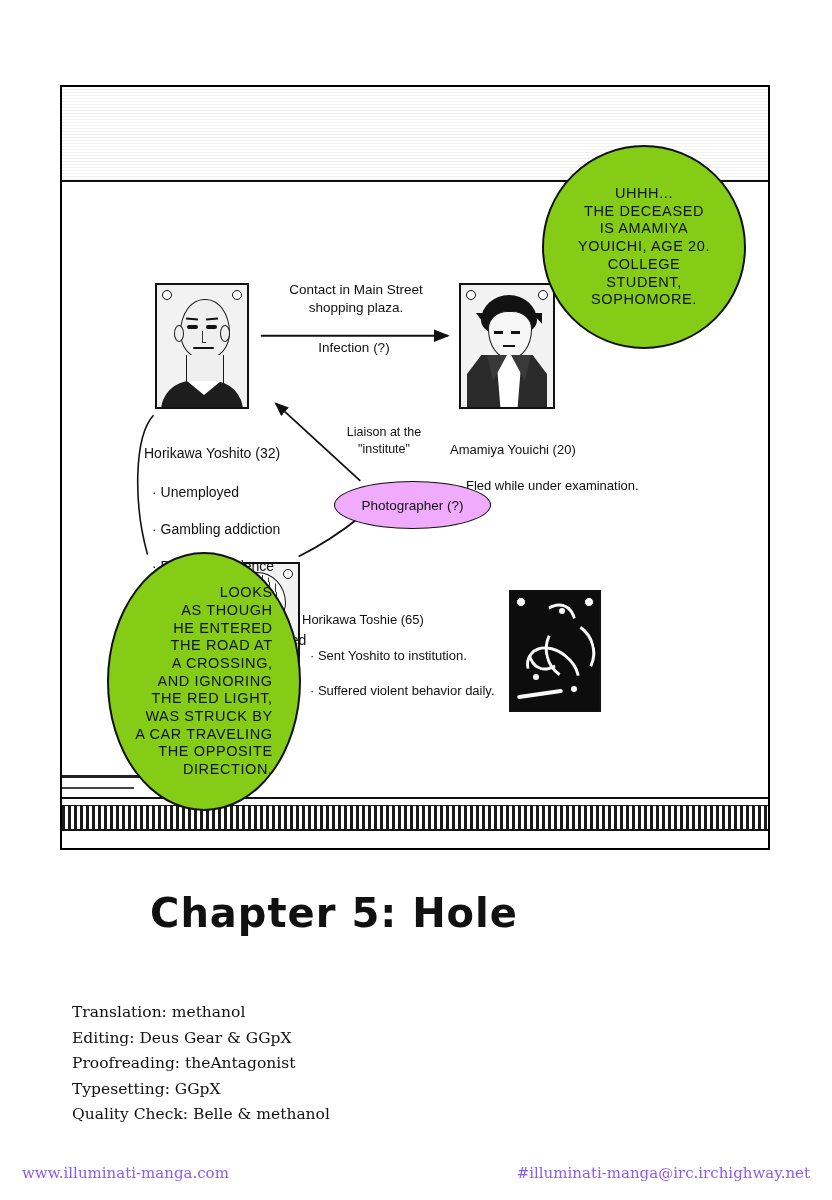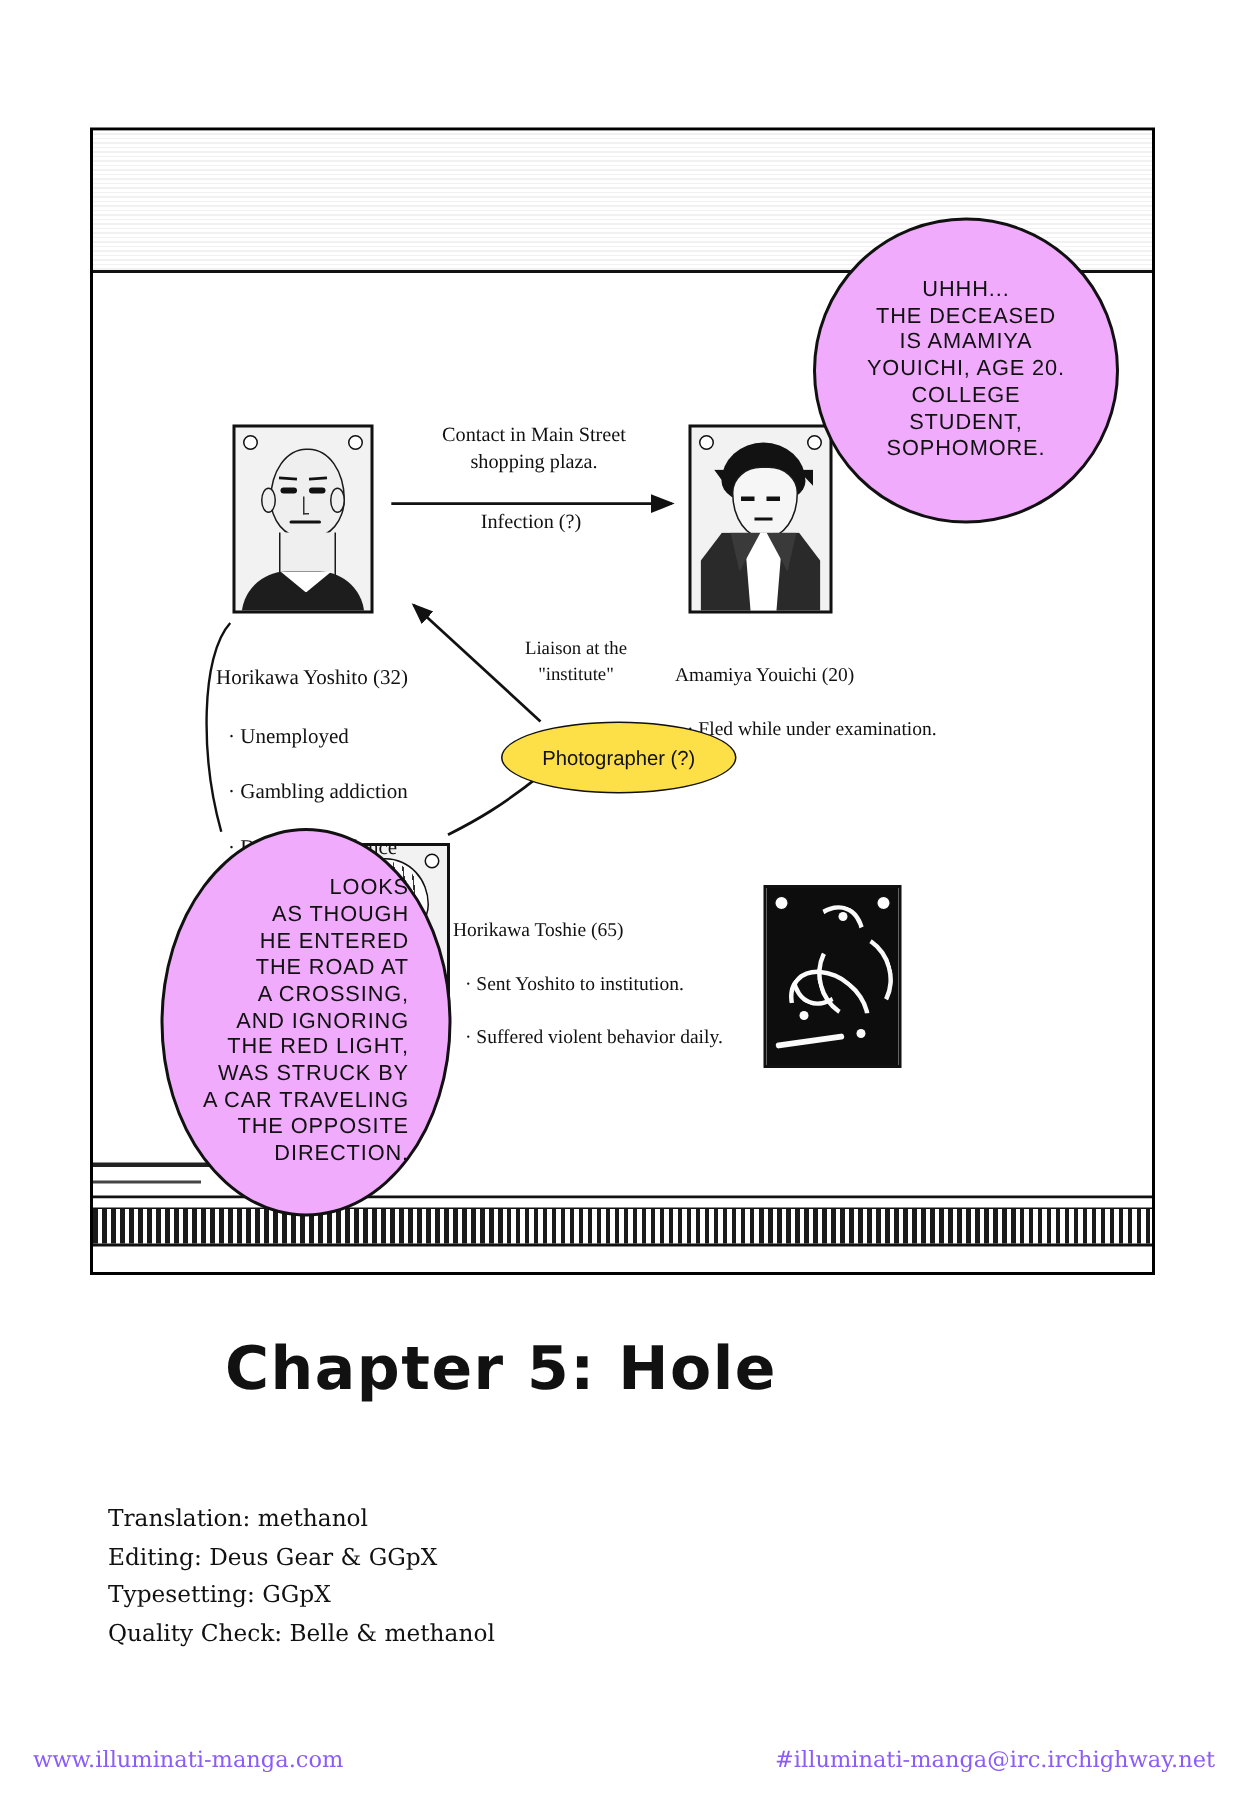--- a/index.html
+++ b/index.html
@@ -237,21 +237,21 @@
   .f-worm3 { left: 12px; top: 58px; width: 54px; height: 38px; border-color:#fafafa transparent transparent #fafafa; transform: rotate(40deg); }
   .f-dot { position:absolute; width:6px; height:6px; background:#fafafa; border-radius:50%; }
   .f-dot.d1{ left:22px; top:82px;}
   .f-dot.d2{ left:60px; top:94px;}
   .f-dot.d3{ left:48px; top:16px;}
   .f-streak{ position:absolute; left:6px; top:100px; width:46px; height:4px; background:#fafafa; border-radius:2px; transform:rotate(-8deg);}
 
   
   .txt {
     position: absolute;
-    font-family: Liberation Serif, serif;
+    font-family: Liberation Sans, sans-serif;
     color: #111;
     line-height: 1.32;
     white-space: pre-line;
   }
   #label-contact   { left: 204px; top: 194px; width: 180px; font-size: 13.5px; text-align: center; }
   #label-infection { left: 212px; top: 252px; width: 160px; font-size: 13.5px; text-align: center; }
   #label-liaison   { left: 262px; top: 337px; width: 120px; font-size: 12.5px; text-align: center; }
 
   #block-yoshito  { left: 82px;  top: 339px; width: 210px; font-size: 14px; }
   #block-amamiya  { left: 388px; top: 337px; width: 230px; font-size: 13px; }
@@ -268,21 +268,21 @@
     position: absolute;
     left: 0; top: 0;
     width: 100%; height: 100%;
     pointer-events: none;
   }
 
   
   .balloon {
     position: absolute;
     border: 2.5px solid #111;
-    background: #f0abfc;
+    background: #84cc16;
     border-radius: 50%;
     display: flex;
     align-items: center;
     justify-content: center;
     text-align: center;
     z-index: 6;
   }
   .balloon span {
     display: block;
     font-family: "Liberation Sans", sans-serif;
@@ -299,21 +299,21 @@
   }
   #balloon-crossing span { font-size: 14.5px; }
 
   
   #tag-photographer {
     position: absolute;
     left: 272px; top: 394px;
     width: 155px; height: 46px;
     border: 1.8px solid #111;
     border-radius: 50%;
-    background: #fde047;
+    background: #f0abfc;
     display: flex; align-items: center; justify-content: center;
     font-size: 13.5px;
     z-index: 5;
   }
 
   
   #chapter-title {
     position: absolute;
     left: 0; top: 890px;
     width: 668px;
@@ -490,18 +490,19 @@
 DIRECTION.</span>
   </div>
 
 </div>
 
 <div id="chapter-title">Chapter 5: Hole</div>
 
 <div id="credits">
   <div>Translation: methanol</div>
   <div>Editing: Deus Gear &amp; GGpX</div>
+  <div>Proofreading: theAntagonist</div>
   <div>Typesetting: GGpX</div>
   <div>Quality Check: Belle &amp; methanol</div>
 </div>
 
 <div id="footer-left">www.illuminati-manga.com</div>
 <div id="footer-right">#illuminati-manga@irc.irchighway.net</div>
 
 </body></html>

